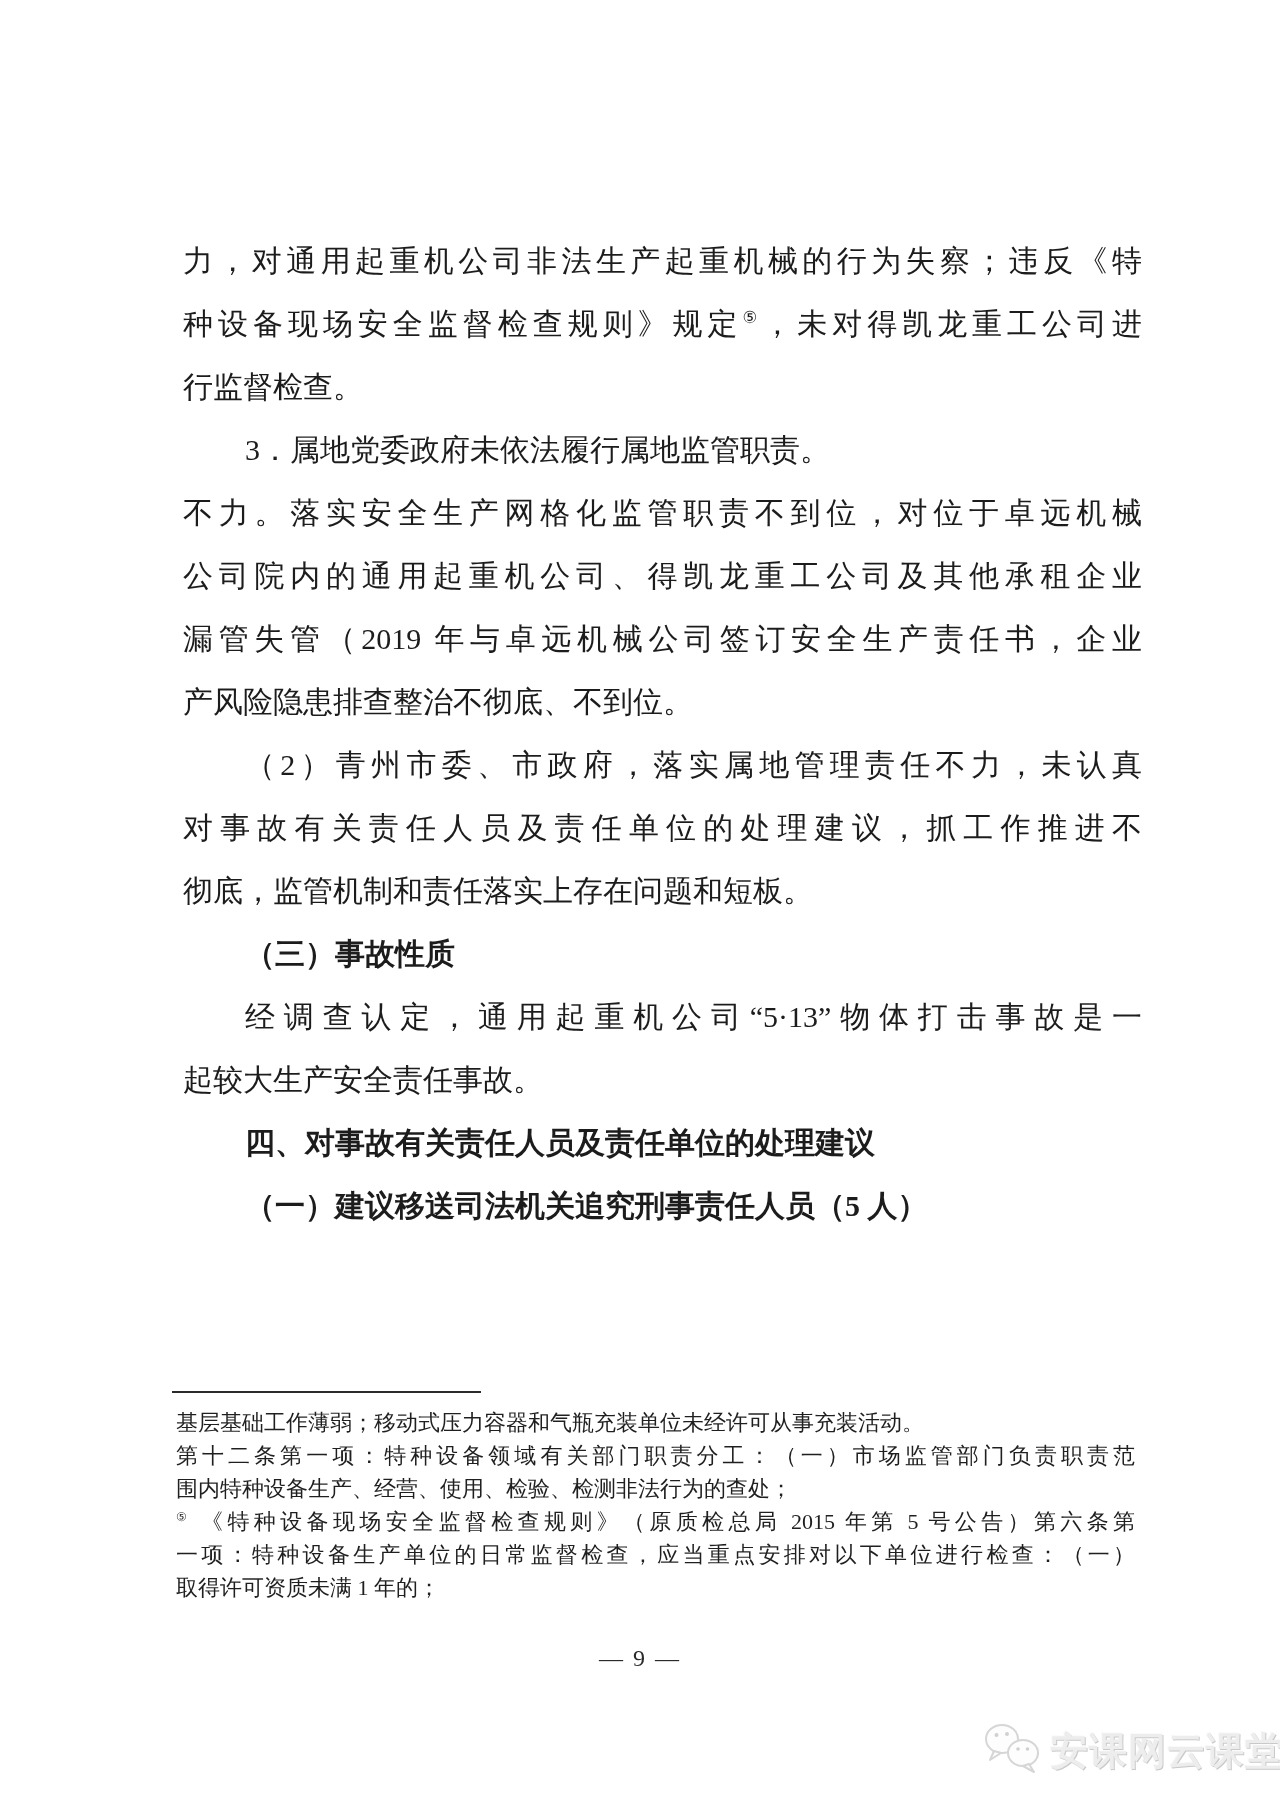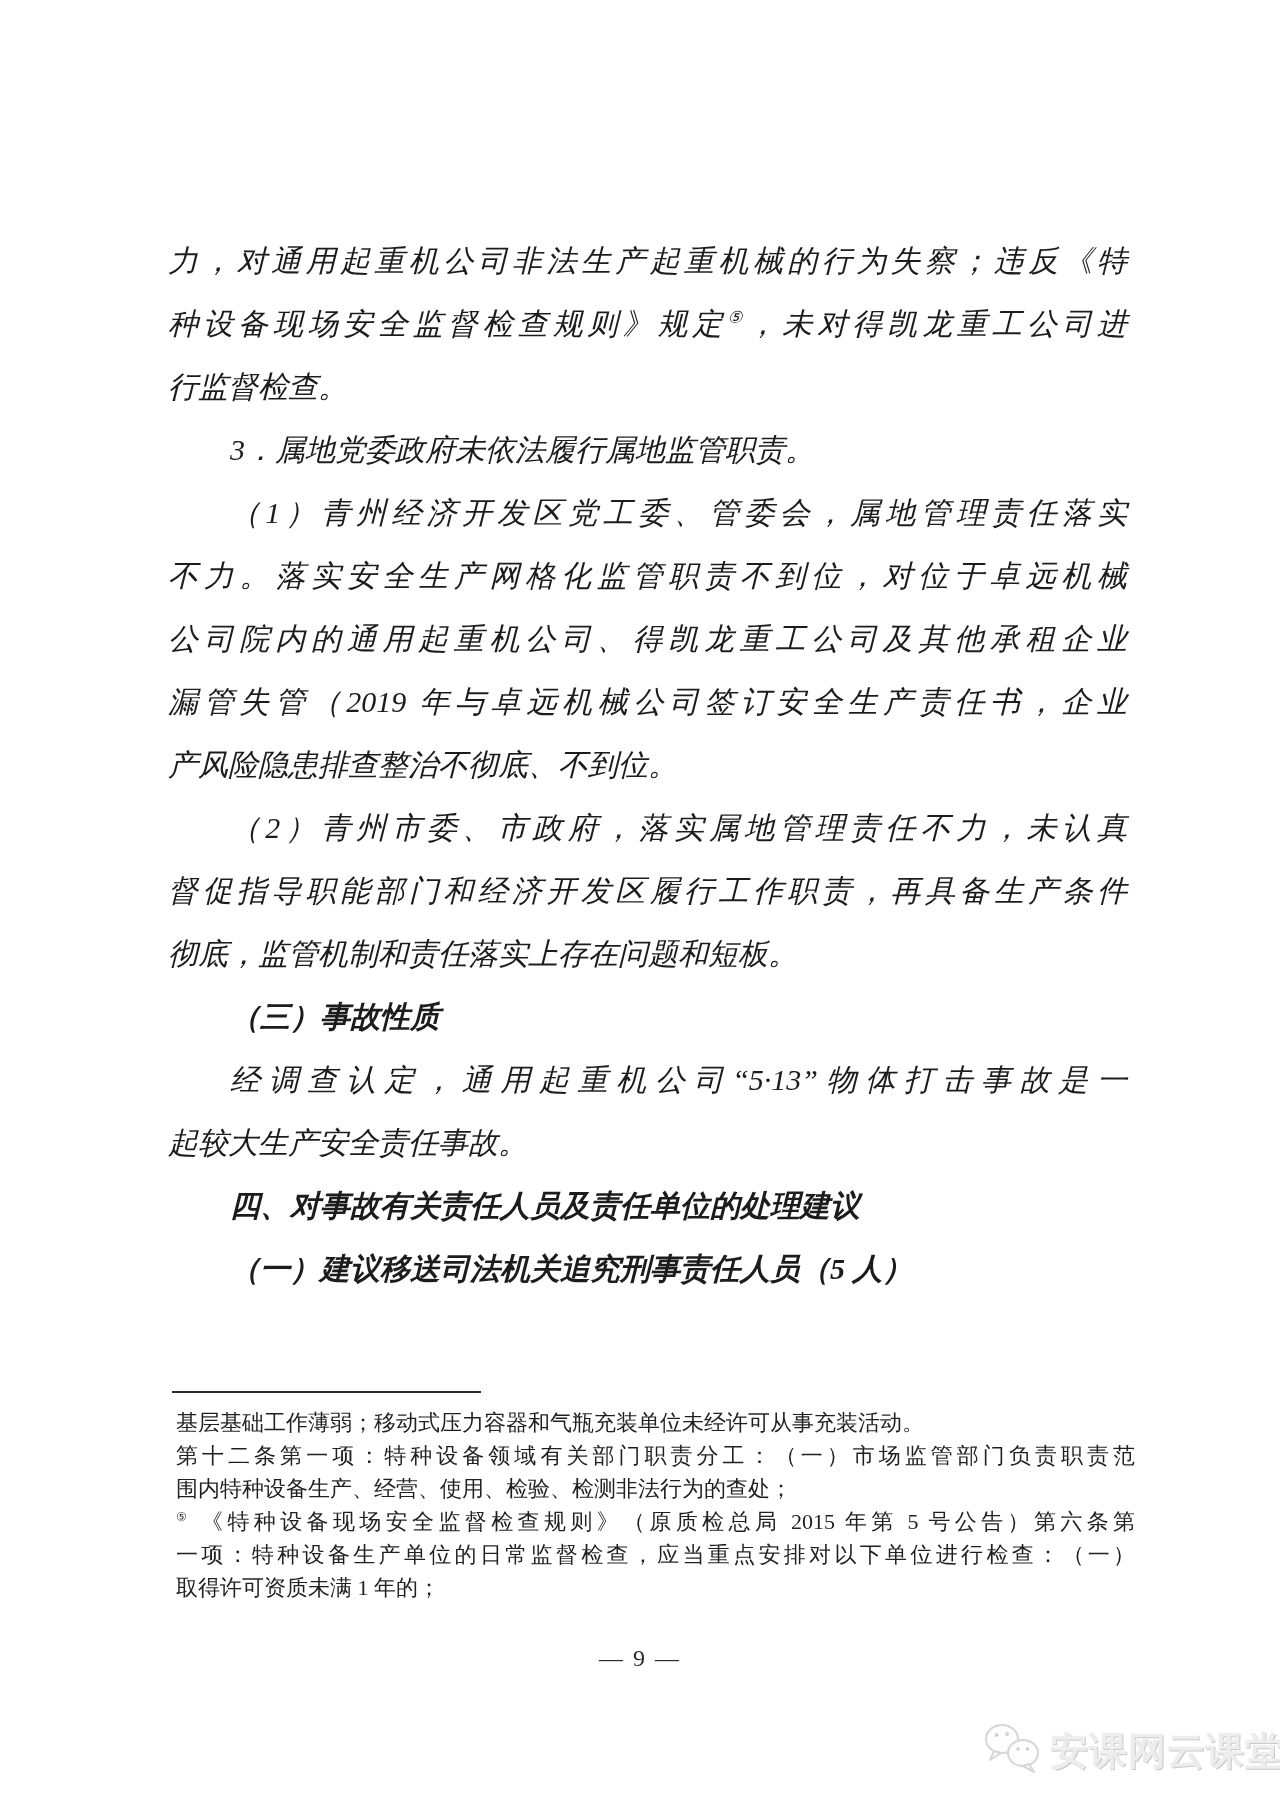--- a/index.html
+++ b/index.html
@@ -11,24 +11,23 @@
     position: relative;
     width: 1280px;
     height: 1810px;
     background: #ffffff;
     overflow: hidden;
     font-family: "Liberation Serif", "DejaVu Serif", serif;
     color: #1c1c1c;
   }
   .body-block {
     position: absolute;
-    left: 168px;
+    left: 183px;
     top: 229px;
     width: 959px;
-    font-style: italic;
   }
   .bline {
     height: 63px;
     line-height: 63px;
     font-size: 30px;
     color: #1c1c1c;
   }
   .stretch {
     text-align: justify;
     text-align-last: justify;
@@ -92,27 +91,26 @@
 </head>
 <body>
 
 <div class="page">
 
   <div class="body-block">
       <div class="bline stretch">力，对通用起重机公司非法生产起重机械的行为失察；违反《特</div>
       <div class="bline stretch">种设备现场安全监督检查规则》规定<sup class="fn-ref">⑤</sup>，未对得凯龙重工公司进</div>
       <div class="bline">行监督检查。</div>
       <div class="bline indent">3．属地党委政府未依法履行属地监管职责。</div>
-      <div class="bline stretch indent">（1）青州经济开发区党工委、管委会，属地管理责任落实</div>
       <div class="bline stretch">不力。落实安全生产网格化监管职责不到位，对位于卓远机械</div>
       <div class="bline stretch">公司院内的通用起重机公司、得凯龙重工公司及其他承租企业</div>
       <div class="bline stretch">漏管失管（2019 年与卓远机械公司签订安全生产责任书，企业</div>
       <div class="bline">产风险隐患排查整治不彻底、不到位。</div>
       <div class="bline stretch indent">（2）青州市委、市政府，落实属地管理责任不力，未认真</div>
-      <div class="bline stretch">督促指导职能部门和经济开发区履行工作职责，再具备生产条件</div>
+      <div class="bline stretch">对事故有关责任人员及责任单位的处理建议，抓工作推进不</div>
       <div class="bline">彻底，监管机制和责任落实上存在问题和短板。</div>
       <div class="bline indent bold">（三）事故性质</div>
       <div class="bline stretch indent">经调查认定，通用起重机公司“5·13”物体打击事故是一</div>
       <div class="bline">起较大生产安全责任事故。</div>
       <div class="bline indent bold">四、对事故有关责任人员及责任单位的处理建议</div>
       <div class="bline indent bold">（一）建议移送司法机关追究刑事责任人员（5 人）</div>
     </div>
 
   <div class="fn-rule"></div>
 

